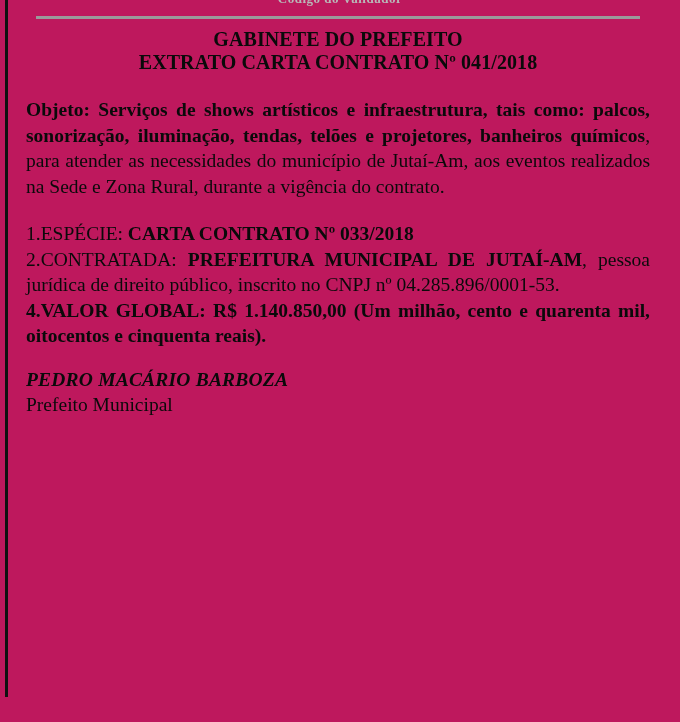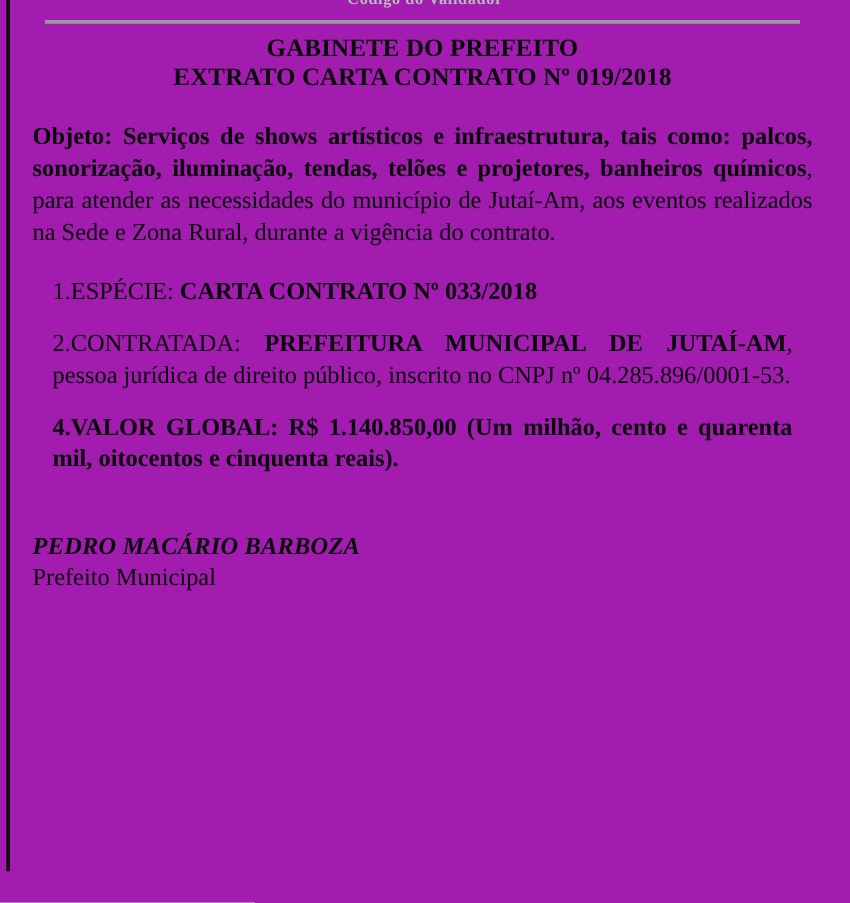--- a/index.html
+++ b/index.html
@@ -13,21 +13,21 @@
     overflow: hidden;
     font-family: "Liberation Serif", "DejaVu Serif", serif;
     color: #0a0a0a;
     position: relative;
   }
 
   
   .page {
     position: absolute;
     inset: 0;
-    background: #a21caf;
+    background: #be185d;
   }
 
   
   .left-rule {
     position: absolute;
     left: 5px;
     top: 0;
     width: 3px;
     height: 697px;
     background: #111111;
@@ -95,33 +95,33 @@
   }
 
   b, .b { font-weight: bold; }
 
   .clauses {
     margin-top: 22px;
     font-size: 19.5px;
     line-height: 25.5px;
   }
   .clause {
-    margin: 16px;
+    margin: 0;
     text-align: justify;
   }
   .clause-all-bold { font-weight: bold; }
 
   .closing {
     margin-top: 23px;
     font-size: 19.5px;
     line-height: 25.5px;
   }
 
   .signature {
-    margin-top: 44px;
+    margin-top: 18px;
     font-size: 19.5px;
     line-height: 25px;
   }
   .sig-name {
     font-weight: bold;
     font-style: italic;
     letter-spacing: 0.2px;
   }
   .sig-role {
     font-weight: normal;
@@ -138,21 +138,21 @@
   </div>
 
   <div class="divider"></div>
 
   <div class="left-rule"></div>
 
   <div class="content">
 
     <div class="title-block">
       <span class="title-line-1">GABINETE DO PREFEITO</span>
-      <span class="title-line-2">EXTRATO CARTA CONTRATO Nº 019/2018</span>
+      <span class="title-line-2">EXTRATO CARTA CONTRATO Nº 041/2018</span>
     </div>
 
     <div class="body-text">
 
 
       <p class="para"><b>Objeto: Serviços de shows artísticos e infraestrutura, tais como: palcos, sonorização, iluminação, tendas, telões e projetores, banheiros químicos</b><span>, para atender as necessidades do município de Jutaí-Am, aos eventos realizados na Sede e Zona Rural, durante a vigência do contrato.</span></p>
 
     </div>
 
     <div class="clauses">

